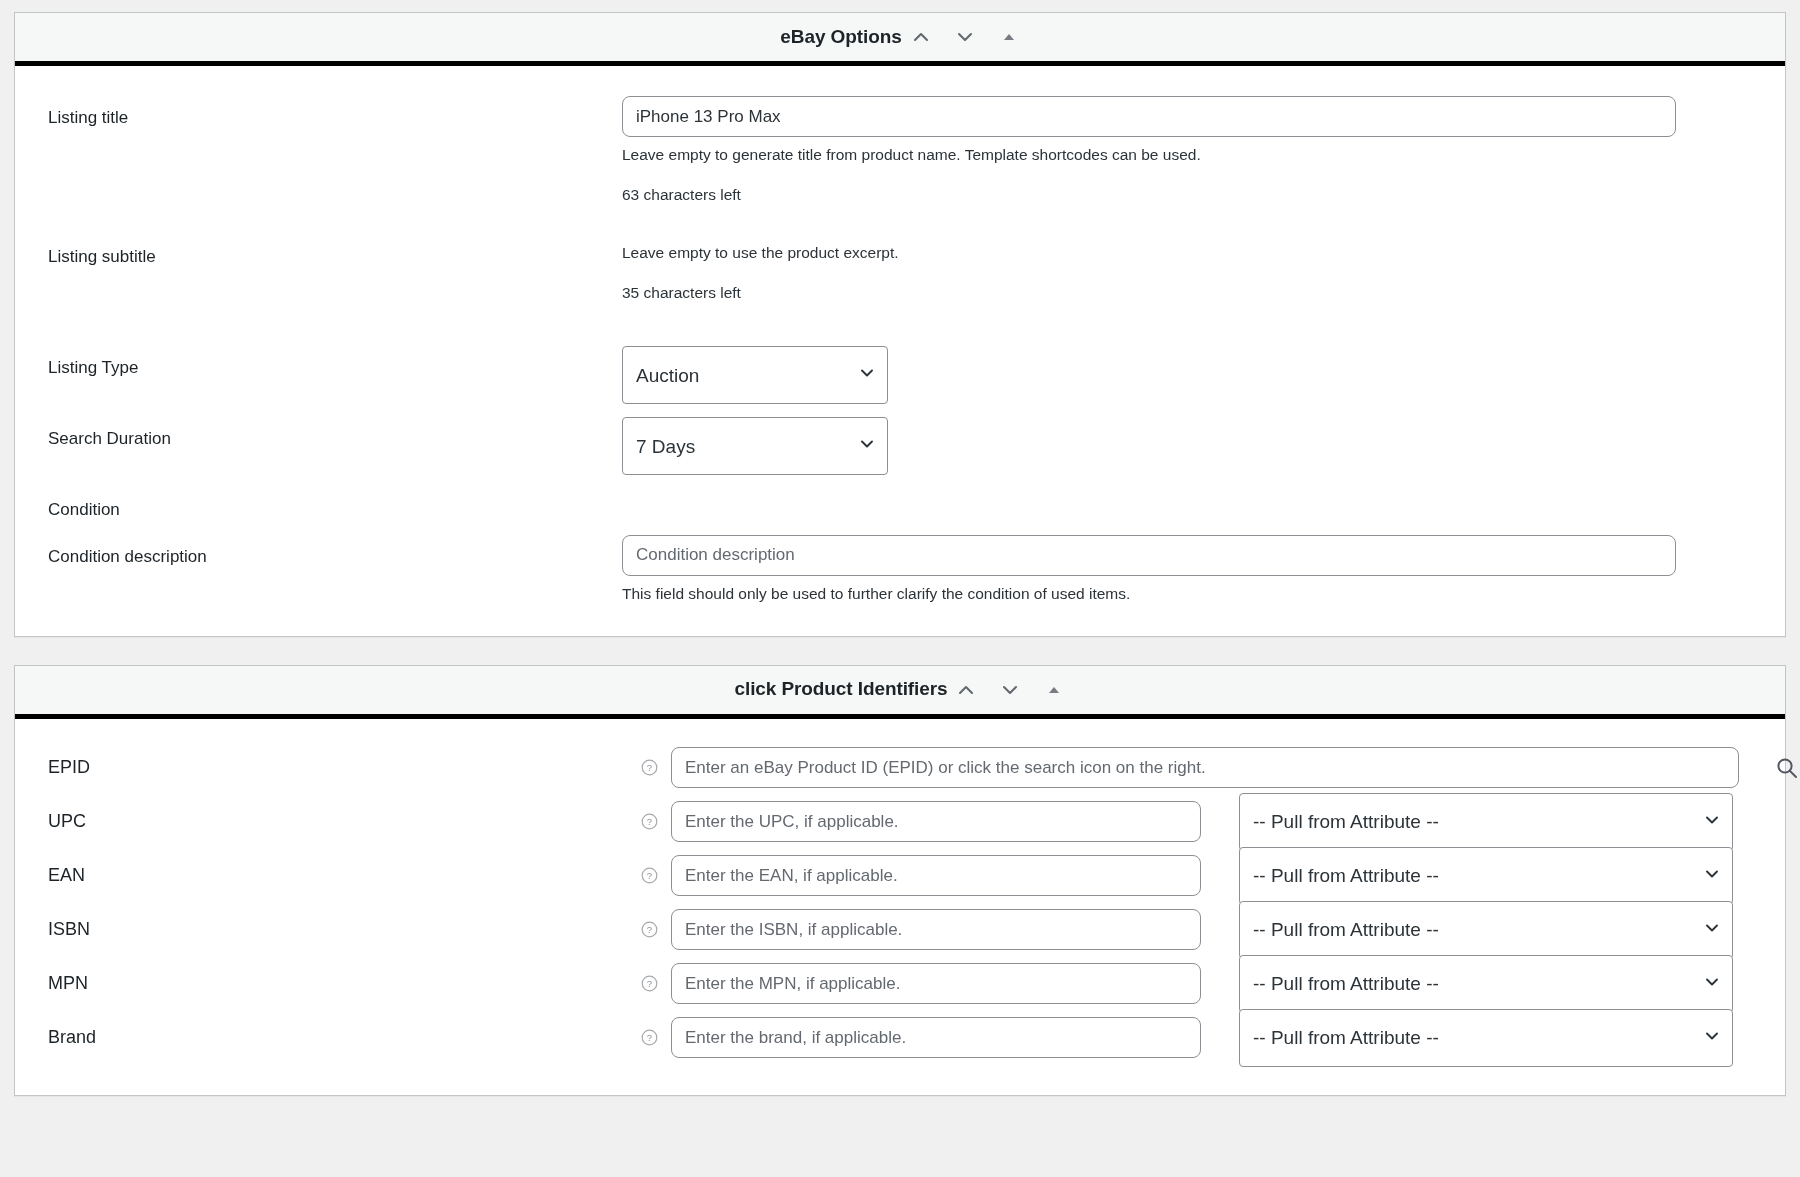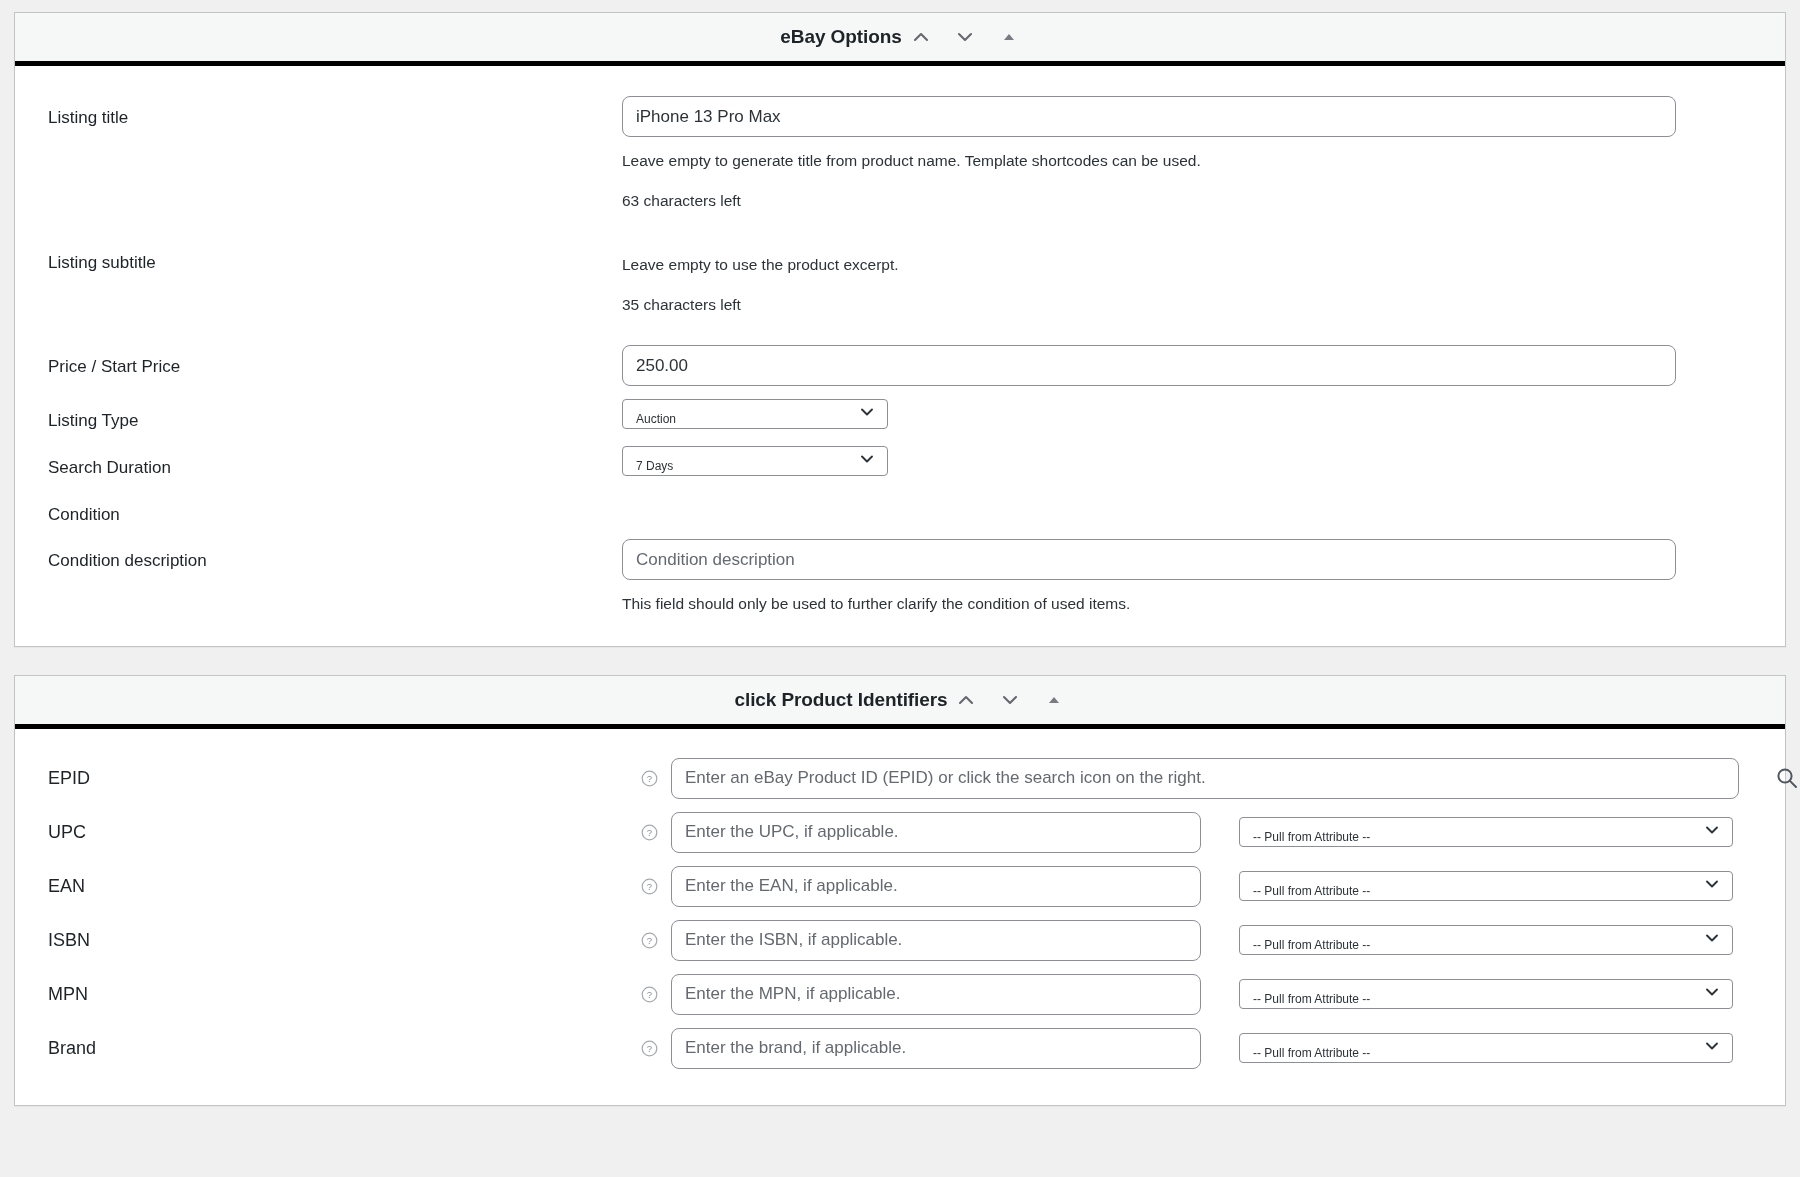--- a/index.html
+++ b/index.html
@@ -109,44 +109,44 @@
     border-radius: 8px;
     outline: none;
     line-height: 39px;
   }
   .txt::placeholder { color: #646970; opacity: 1; }
 
   .hint {
     font-size: 15.5px;
     color: #2c3338;
     line-height: 1.55;
-    margin-top: 12px;
+    margin-top: 6px;
   }
   .hint.tight { margin-top: 16px; }
 
   .spacer-lg { height: 28px; }
   .spacer-md { height: 13px; }
 
   
   .selwrap {
     position: relative;
     display: inline-block;
     vertical-align: top;
   }
   .selwrap.w-sm { width: 266px; }
   .selwrap.w-md { width: 549px; }
   .selwrap.w-full { width: 100%; }
 
   .sel {
     appearance: none;
     -webkit-appearance: none;
     width: 100%;
-    height: 30px;
+    height: 58px;
     padding: 0 38px 0 13px;
-    font-size: 12px;
+    font-size: 19px;
     font-family: "Liberation Sans", sans-serif;
     color: #2c3338;
     background: #fff;
     border: 1px solid #8c8f94;
     border-radius: 4px;
     outline: none;
     cursor: pointer;
     line-height: 39px;
   }
 
@@ -271,26 +271,20 @@
       <div class="frow">
         <div class="flabel">Listing subtitle</div>
         <div class="fcontrol">
           <div class="hint">Leave empty to use the product excerpt.</div>
           <div class="hint tight">35 characters left</div>
         </div>
       </div>
 
       <div class="spacer-lg"></div>
 
-      <div class="frow">
-        <div class="flabel">Price / Start Price</div>
-        <div class="fcontrol">
-          <input class="txt" type="text" value="250.00" style="">
-        </div>
-      </div>
 
       <div class="spacer-md"></div>
 
       <div class="frow">
         <div class="flabel">Listing Type</div>
         <div class="fcontrol">
           <span class="selwrap w-sm">
             <select class="sel">
               <option>Auction</option>
             </select>

